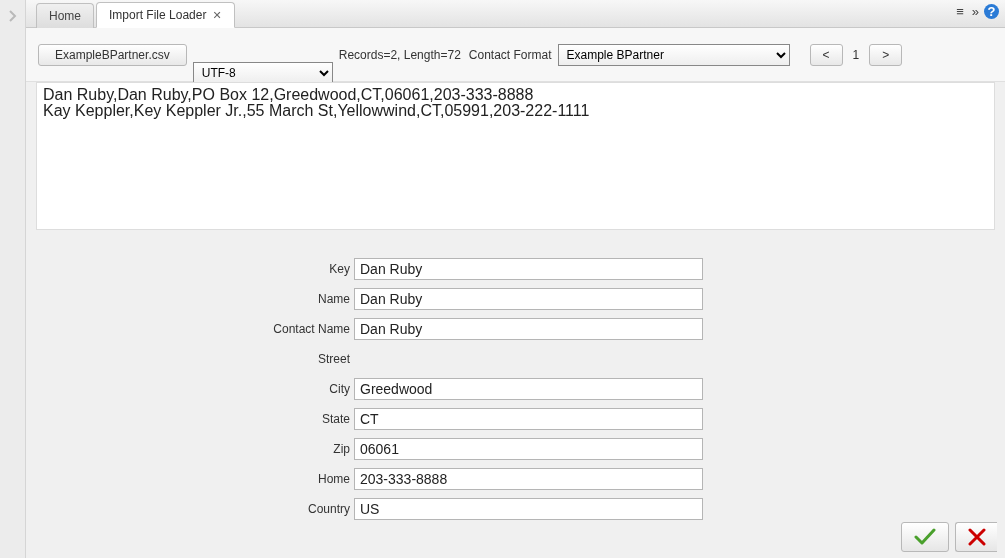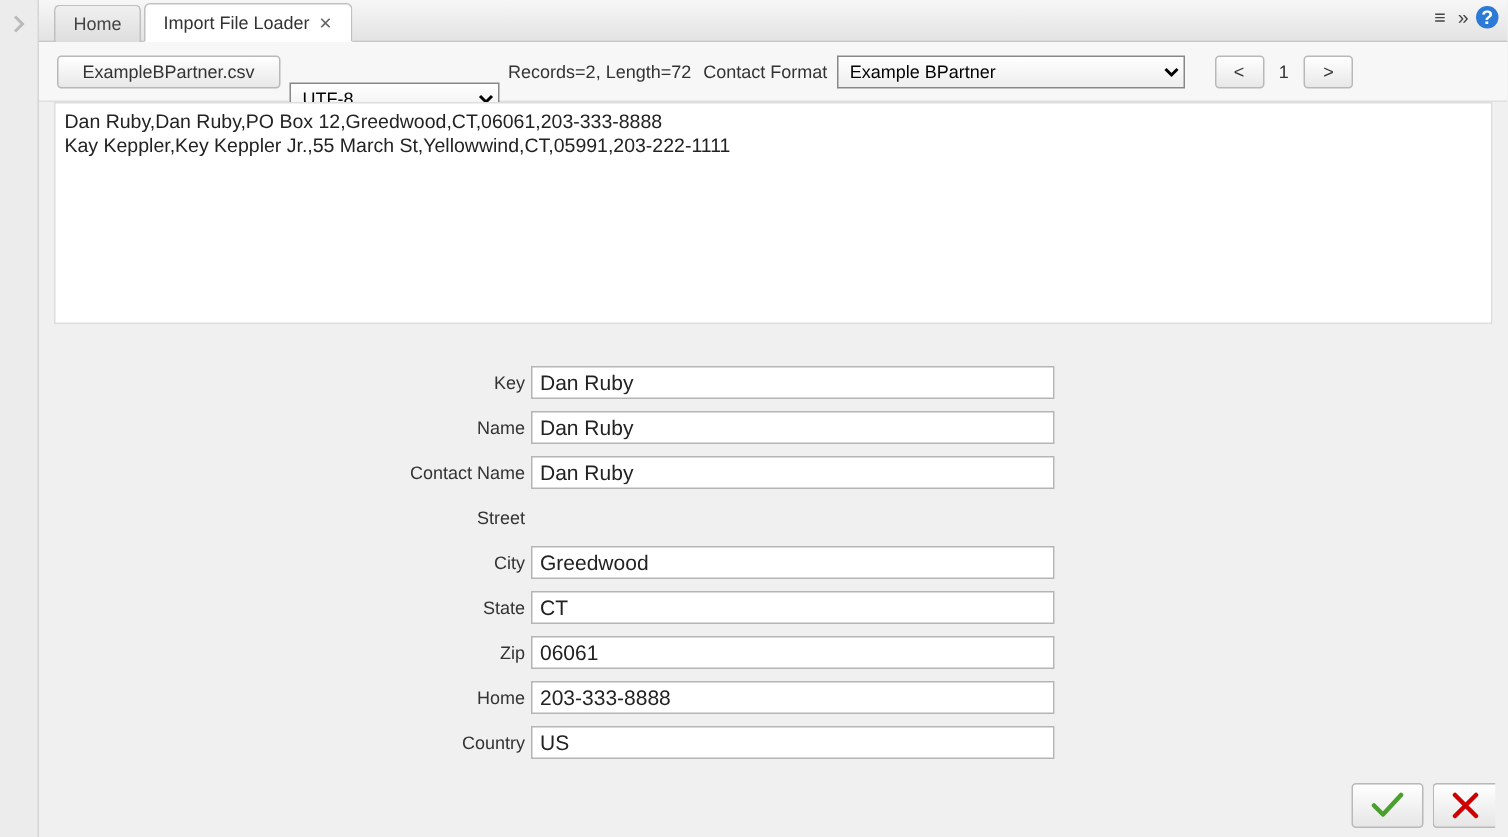--- a/index.html
+++ b/index.html
@@ -64,21 +64,21 @@
       width: 15px; height: 15px; border-radius: 50%; background:#2b7bd6; color:#fff;
       display:inline-flex; align-items:center; justify-content:center; font-size:11px; font-weight:bold;
     }
     .toolbar {
       padding: 8px 12px;
       display: flex;
       align-items: center;
       gap: 6px;
       background: #f7f7f7;
       border-bottom: 1px solid #e0e0e0;
-      height: 40px;
+      height: 54px;
     }
     .btn {
       background: linear-gradient(#fff,#e8e8e8);
       border: 1px solid #b8b8b8;
       border-radius: 3px;
       padding: 3px 16px;
       font-size: 12px;
       cursor: pointer;
       color: #333;
       height: 22px;
@@ -96,21 +96,21 @@
     .enc-select { width: 140px; margin-top: 36px; }
     .fmt-select { width: 232px; }
     .info-text { font-size: 12px; color: #333; white-space: nowrap; }
     .pagenum { font-size: 12px; padding: 0 4px; }
     .preview {
       margin: 0 10px;
       background: #fff;
       border: 1px solid #ddd;
       height: 148px;
       padding: 4px 6px;
-      font-size: 13px;
+      font-size: 16px;
       line-height: 16px;
       color: #222;
       font-family: Arial, sans-serif;
       overflow: auto;
       white-space: pre;
     }
     .form {
       margin-top: 26px;
       display: flex;
       flex-direction: column;

